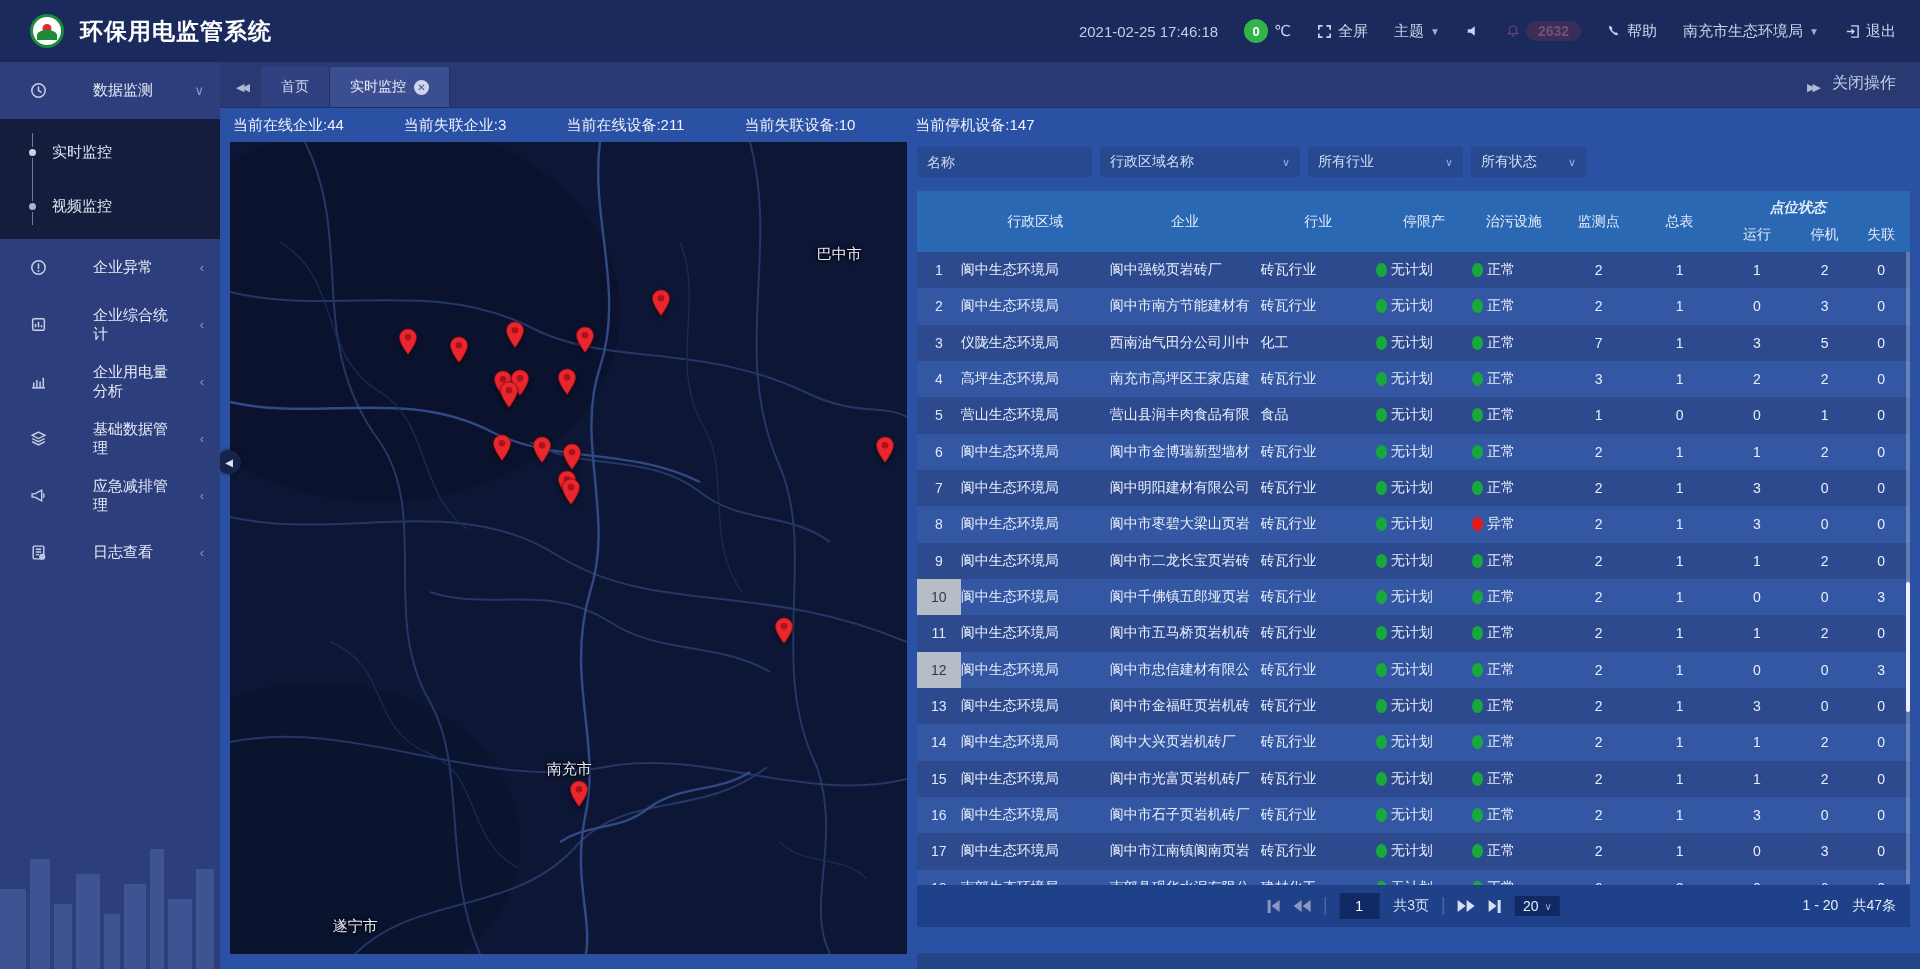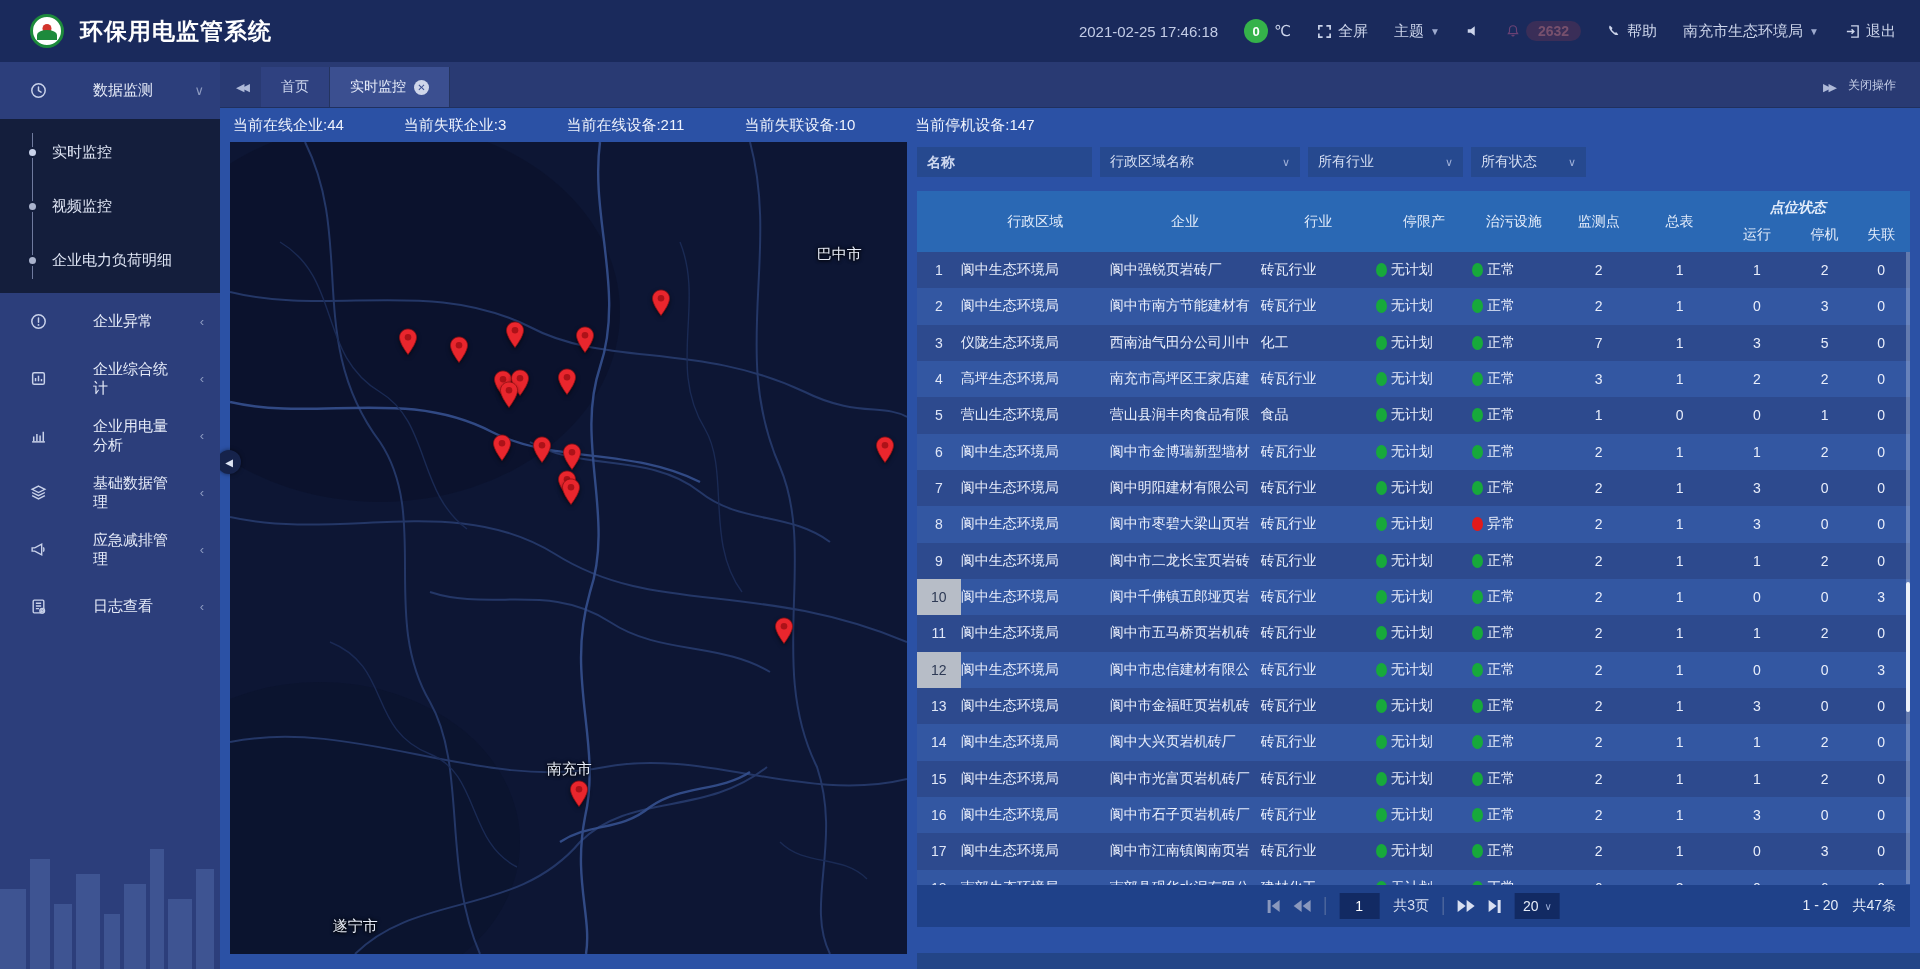--- a/index.html
+++ b/index.html
@@ -57,21 +57,21 @@
   .tab-nav { color:#aeb9d8; font-size:11px; letter-spacing:-3px; padding:0 14px 13px 16px;
     cursor:pointer; }
   .tab { height:40px; display:flex; align-items:center; gap:8px; padding:0 20px;
     font-size:14px; color:#cdd6ee; background:#2f4180; cursor:pointer;
     border-right:1px solid #24345f; }
   .tab.active { background:#3b4f90; color:#e8edfa; }
   .tab-close { width:15px; height:15px; border-radius:50%; background:#cfd6ea;
     color:#3b4f90; font-size:10px; display:flex; align-items:center;
     justify-content:center; cursor:pointer; font-weight:bold; }
   .tabstrip .spacer { flex:1; }
-  .close-ops { color:#c3cce6; font-size:12px; padding:0 24px 13px 0; cursor:pointer; }
+  .close-ops { color:#c3cce6; font-size:16px; padding:0 24px 13px 0; cursor:pointer; }
 
   
   .content { position:absolute; left:220px; top:62px; right:0; bottom:0;
     background:#2b51a5; }
   .statsbar { position:absolute; left:13px; top:46px; height:34px; right:0;
     display:flex; align-items:center; gap:60px; color:#eef2fc; font-size:15px; }
   .stat { display:flex; }
   .footband { position:absolute; left:697px; right:0; bottom:0; height:16px;
     background:#234587; }
 
@@ -91,21 +91,21 @@
 
   
   .rightpanel { position:absolute; left:697px; top:80px; right:10px; bottom:0; }
   .filters { position:absolute; left:0; top:5px; right:0; height:30px;
     display:flex; gap:8px; }
   .fbox { height:30px; background:#26498f; color:#d5def2; font-size:14px;
     display:flex; align-items:center; padding:0 10px; cursor:pointer; }
   .fbox .fcaret { margin-left:auto; color:#9fb0d8; font-size:11px; padding-left:10px; }
   input.fbox { border:none; outline:none; cursor:text; }
   input.fbox::placeholder { color:#cdd7ee; opacity:1; }
-  .f-name { width:175px;font-weight:bold; } .f-region { width:200px; }
+  .f-name { width:175px; } .f-region { width:200px; }
   .f-industry { width:155px; } .f-status { width:115px; }
 
   .thead { position:absolute; left:0; right:0; top:49px; height:61px;
     background:#2a68b4; color:#e3ecfa; font-size:14px; }
   .thead-cells { display:flex; height:100%; }
   .th { display:flex; align-items:center; justify-content:center; }
   .th.sub { align-items:flex-end; padding-bottom:8px; }
   .group-label { position:absolute; right:16px; top:8px; width:19.4%;
     text-align:center; font-style:italic; font-weight:bold; }
 
@@ -141,21 +141,21 @@
   .pg-btn { display:flex; align-items:center; gap:1px; cursor:pointer; }
   .pg-btn.dim { color:#8a98bd; }
   .tri-l { width:0; height:0; border-style:solid; border-width:6px 8px 6px 0;
     border-color:transparent currentColor transparent transparent; }
   .tri-r { width:0; height:0; border-style:solid; border-width:6px 0 6px 8px;
     border-color:transparent transparent transparent currentColor; }
   .vbar { width:3px; height:13px; background:currentColor; }
   .pg-sep { width:1px; height:18px; background:#6277a5; }
   .page-input { width:40px; height:26px; background:#122a63; border:none;
     color:#fff; text-align:center; font-size:14px; }
-  .size-box { height:26px; background:#122a63; color:#e6ecf8; display:flex;
+  .size-box { height:20px; background:#122a63; color:#e6ecf8; display:flex;
     align-items:center; gap:6px; padding:0 8px; cursor:pointer;justify-content:flex-end; }
   .size-box .fcaret { font-size:10px; color:#9fb0d8; }
   .pager-right { margin-left:auto; padding-right:14px; display:flex; gap:14px;
     color:#e6ecf8; }
 </style>
 </head>
 <body>
 
 <header class="topbar">
   <div class="logo">
@@ -235,24 +235,20 @@
       </div>
       <div class="submenu">
         <span class="submenu-line"></span>
         <div class="submenu-item active">
           <span class="dot"></span>
           <span>实时监控</span>
         </div>
         <div class="submenu-item">
           <span class="dot"></span>
           <span>视频监控</span>
-        </div>
-        <div class="submenu-item">
-          <span class="dot"></span>
-          <span>企业电力负荷明细</span>
         </div>
       </div>
       <div class="side-item">
         <span class="s-icon">
           <svg width="17" height="17" viewBox="0 0 16 16" fill="none" stroke="currentColor" stroke-width="1.4">
             <circle cx="8" cy="8" r="6.3"></circle>
             <path d="M8 4.6v4.1" stroke-linecap="round"></path>
             <circle cx="8" cy="11.2" r="0.9" fill="currentColor" stroke="none"></circle>
           </svg>
         </span>

